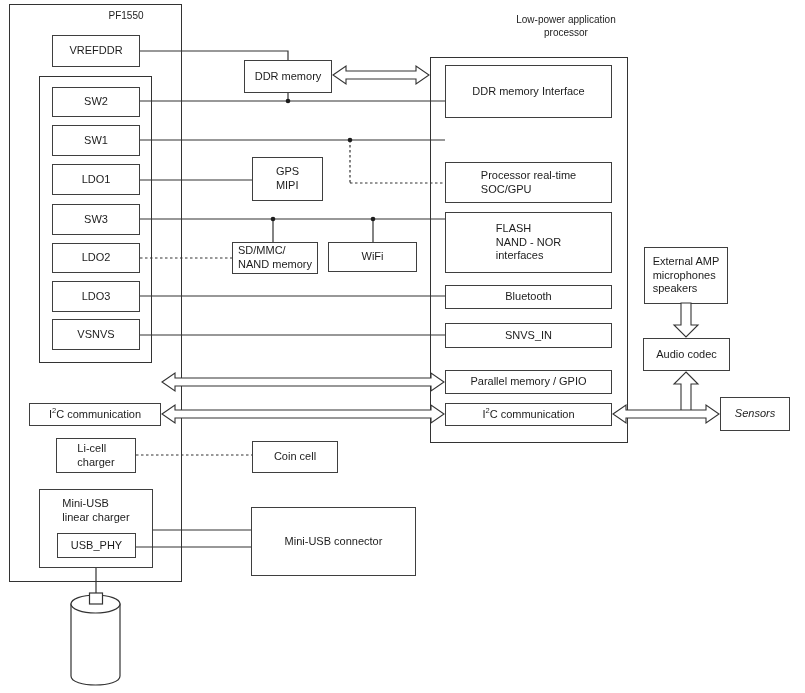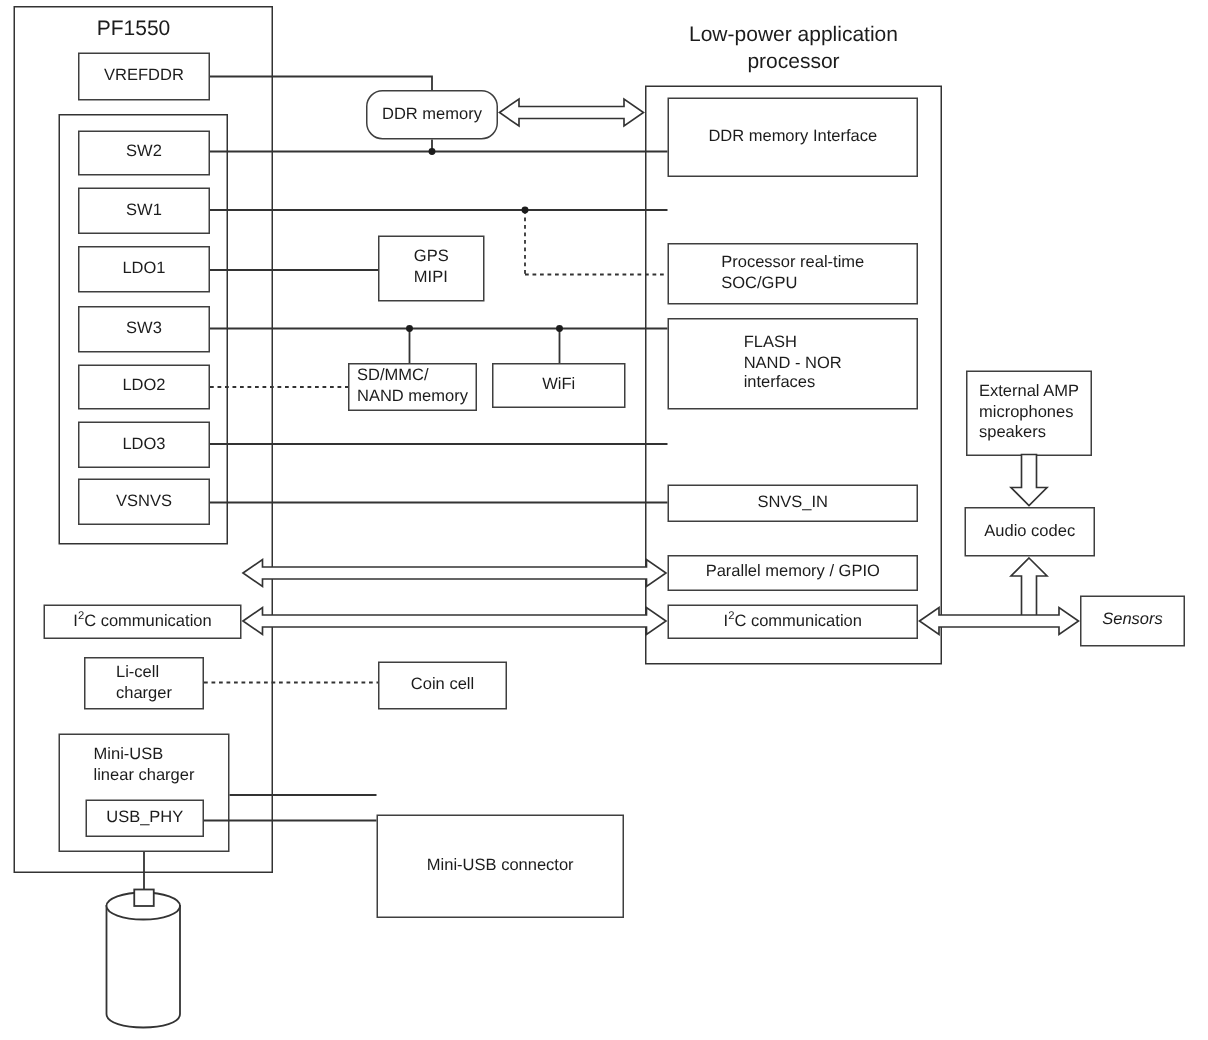--- a/index.html
+++ b/index.html
@@ -2,22 +2,22 @@
 <html><head>
 <meta charset="utf-8">
 <style>
   html,body{margin:0;padding:0;background:#ffffff;}
   #stage{position:relative;width:805px;height:693px;background:#ffffff;overflow:hidden;
          font-family:"Liberation Sans","DejaVu Sans",sans-serif;}
   .box{position:absolute;box-sizing:border-box;border:1.3px solid #3f3f3f;background:#ffffff;
        display:flex;align-items:center;justify-content:center;text-align:left;
        font-size:11px;color:#1c1c1c;white-space:pre-line;line-height:1.25;z-index:1;}
   .frame{position:absolute;box-sizing:border-box;border:1.4px solid #333333;background:transparent;z-index:0;}
-  .label{position:absolute;font-size:14px;color:#1c1c1c;text-align:center;
-         white-space:pre-line;line-height:1.3;z-index:1;}
+  .label{position:absolute;font-size:10px;color:#1c1c1c;text-align:center;
+         white-space:pre-line;line-height:1.3;z-index:1;padding-left:37px;}
   .top-label{align-items:flex-start;padding-top:7px;}
   sup{font-size:7.5px;vertical-align:super;line-height:0;}
   #wires{position:absolute;left:0;top:0;z-index:2;pointer-events:none;}
 </style>
 </head>
 <body>
 
 <div id="stage">
 
   <div class="frame" style="left:9px;top:4px;width:173px;height:578px;"></div>
@@ -38,38 +38,39 @@
     <span><span>I</span><sup>2</sup><span>C communication</span></span>
   </div>
 
   <div class="box" style="left:56px;top:438px;width:80px;height:35px;">Li-cell
 charger</div>
 
   <div class="box top-label" style="left:39px;top:489px;width:114px;height:79px;">Mini-USB
 linear charger</div>
   <div class="box" style="left:57px;top:533px;width:79px;height:25px;">USB_PHY</div>
 
-  <div class="box" style="left:244px;top:60px;width:88px;height:33px;border-radius:11px;">DDR memory</div>
+  <div class="box" style="left:244px;top:60px;width:88px;height:33px;">DDR memory</div>
   <div class="box" style="left:252px;top:157px;width:71px;height:44px;">GPS
 MIPI</div>
   <div class="box" style="left:232px;top:242px;width:86px;height:32px;">SD/MMC/
 NAND memory</div>
   <div class="box" style="left:328px;top:242px;width:89px;height:30px;">WiFi</div>
   <div class="box" style="left:252px;top:441px;width:86px;height:32px;">Coin cell</div>
-  <div class="box" style="left:251px;top:507px;width:165px;height:69px;margin-top:36px;">Mini-USB connector</div>
+  <div class="box" style="left:251px;top:507px;width:165px;height:69px;">Mini-USB connector</div>
 
   <div class="label" style="left:424px;top:13px;width:210px;">Low-power application
 processor</div>
   <div class="frame" style="left:430px;top:57px;width:198px;height:386px;"></div>
   <div class="box" style="left:445px;top:65px;width:167px;height:53px;">DDR memory Interface</div>
   <div class="box" style="left:445px;top:162px;width:167px;height:41px;">Processor real-time
 SOC/GPU</div>
   <div class="box" style="left:445px;top:212px;width:167px;height:61px;">FLASH
 NAND - NOR
 interfaces</div>
+  <div class="box" style="left:445px;top:285px;width:167px;height:24px;">Bluetooth</div>
   <div class="box" style="left:445px;top:323px;width:167px;height:25px;">SNVS_IN</div>
   <div class="box" style="left:445px;top:370px;width:167px;height:24px;">Parallel memory / GPIO</div>
   <div class="box" style="left:445px;top:403px;width:167px;height:23px;">
     <span><span>I</span><sup>2</sup><span>C communication</span></span>
   </div>
 
   <div class="box" style="left:644px;top:247px;width:84px;height:57px;">External AMP
 microphones
 speakers</div>
   <div class="box" style="left:643px;top:338px;width:87px;height:33px;">Audio codec</div>

